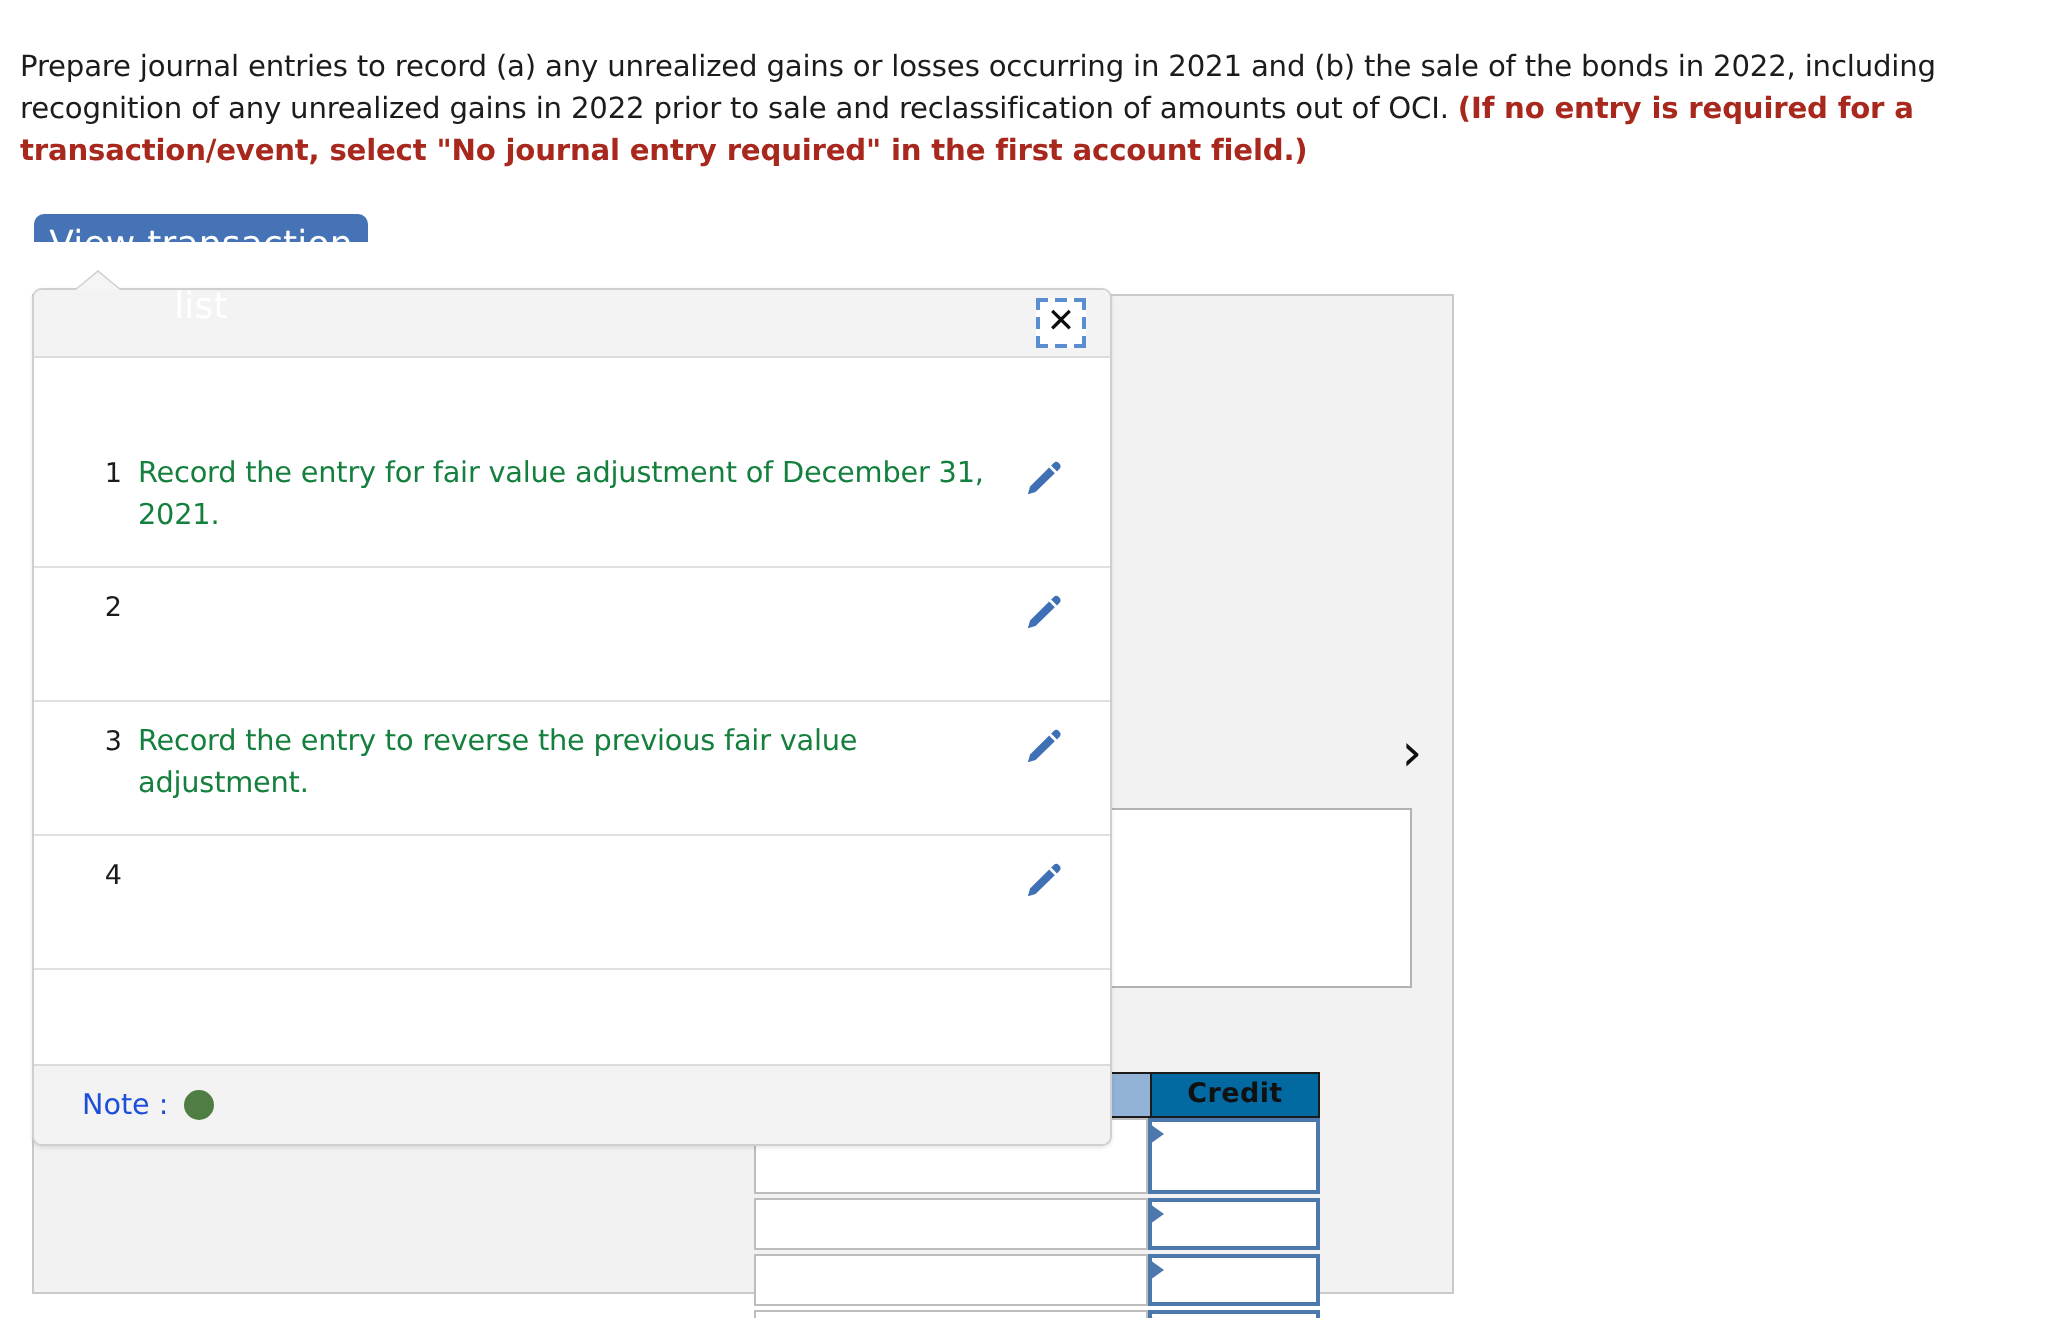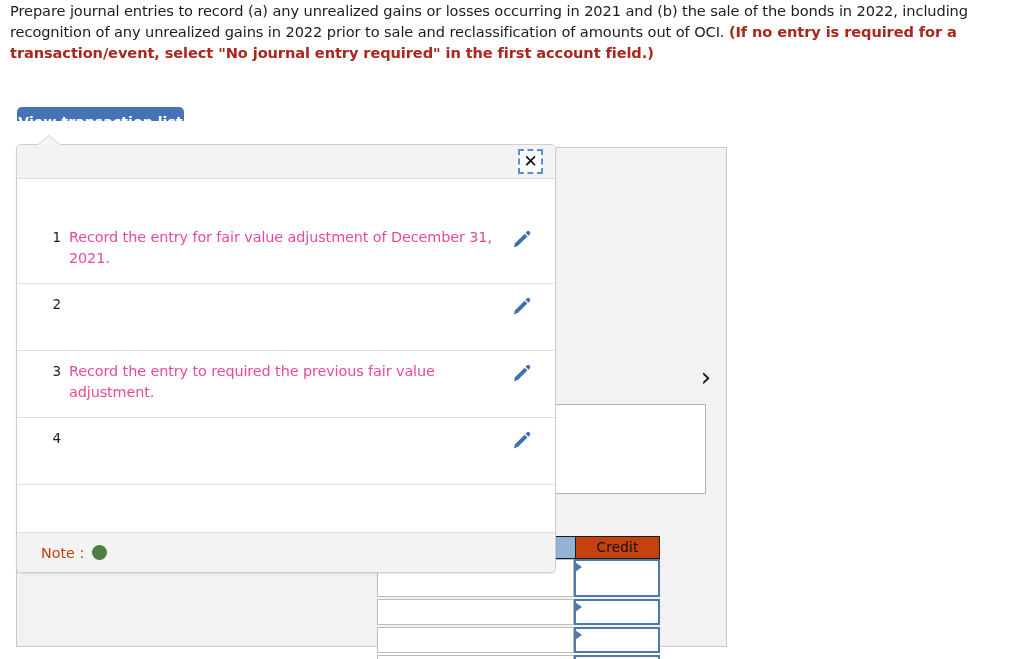--- a/index.html
+++ b/index.html
@@ -13,21 +13,21 @@
     position: relative;
     font-family: "DejaVu Sans", "Liberation Sans", sans-serif;
     color: #222222;
     overflow: hidden;
   }
 
   
   #prompt {
     position: absolute;
     left: 10px;
-    top: 0;
+    top: 23px;
     width: 1000px;
     font-size: 14.6px;
     line-height: 21px;
     color: #1c1c1c;
     letter-spacing: -0.1px;
   }
   #prompt .hint {
     color: #a8281e;
     font-weight: bold;
   }
@@ -90,25 +90,25 @@
     width: 198px;
     height: 23px;
     background: #92b2d8;
     border: 1px solid #1b1b1b;
     border-right: none;
     box-sizing: border-box;
   }
   .jt-h-credit {
     width: 85px;
     height: 23px;
-    background: #c2410c;
+    background: #0369a1;
     border: 1px solid #1b1b1b;
     box-sizing: border-box;
     font-size: 13.5px;
-    font-weight: normal;
+    font-weight: bold;
     color: #111111;
     text-align: center;
     line-height: 21px;
     letter-spacing: 0.2px;
   }
   .jt-row {
     position: absolute;
     left: 0;
     width: 283px;
     box-sizing: border-box;
@@ -144,22 +144,22 @@
 
   
   #tab-view-transaction-list {
     position: absolute;
     left: 17px;
     top: 107px;
     width: 167px;
     height: 14px;
     background: #4573b5;
     color: #ffffff;
-    font-size: 14px;
-    font-weight: bold;
+    font-size: 18px;
+    font-weight: normal;
     text-align: center;
     line-height: 31px;
     border-radius: 5px 5px 0 0;
     letter-spacing: 0.1px;
     cursor: pointer;
     z-index: 30;
   }
 
   
   #transaction-popup {
@@ -252,21 +252,21 @@
     padding-right: 8px;
     font-size: 13.5px;
     line-height: 21px;
     color: #1b1b1b;
     box-sizing: border-box;
   }
   .tx-desc {
     flex: 1;
     font-size: 14.4px;
     line-height: 21px;
-    color: #ec4899;
+    color: #15803d;
     padding-right: 60px;
     letter-spacing: -0.1px;
   }
   .pencil-icon {
     position: absolute;
     right: 22px;
     top: 11px;
     width: 22px;
     height: 22px;
     cursor: pointer;
@@ -283,21 +283,21 @@
     bottom: 0;
     width: 100%;
     height: 40px;
     background: #f3f3f3;
     border-top: 1px solid #dcdcdc;
     box-sizing: border-box;
     display: flex;
     align-items: center;
     padding-left: 24px;
     font-size: 14.3px;
-    color: #c2410c;
+    color: #1d4ed8;
   }
   #note-dot {
     width: 15px;
     height: 15px;
     border-radius: 50%;
     background: #4f7d43;
     display: inline-block;
     margin: 0 7px 0 8px;
   }
 </style>
@@ -375,21 +375,21 @@
       </div>
       <div class="tx-row">
         <div class="tx-num">2</div>
         <span class="pencil-icon"><svg viewBox="0 0 24 24" width="22" height="22">
             <path d="M20.2 3.9a2.1 2.1 0 0 0-3 0l-1.3 1.3 3.2 3.2 1.3-1.3a2.1 2.1 0 0 0-.2-3.2z" fill="#3f6fb5"></path>
             <path d="M14.8 6.3 4.4 16.7 3.2 20.9l4.2-1.2L17.9 9.4z" fill="#3f6fb5"></path>
           </svg></span>
       </div>
       <div class="tx-row">
         <div class="tx-num">3</div>
-        <div class="tx-desc">Record the entry to required the previous fair value adjustment.</div>
+        <div class="tx-desc">Record the entry to reverse the previous fair value adjustment.</div>
         <span class="pencil-icon"><svg viewBox="0 0 24 24" width="22" height="22">
             <path d="M20.2 3.9a2.1 2.1 0 0 0-3 0l-1.3 1.3 3.2 3.2 1.3-1.3a2.1 2.1 0 0 0-.2-3.2z" fill="#3f6fb5"></path>
             <path d="M14.8 6.3 4.4 16.7 3.2 20.9l4.2-1.2L17.9 9.4z" fill="#3f6fb5"></path>
           </svg></span>
       </div>
       <div class="tx-row">
         <div class="tx-num">4</div>
         <span class="pencil-icon"><svg viewBox="0 0 24 24" width="22" height="22">
             <path d="M20.2 3.9a2.1 2.1 0 0 0-3 0l-1.3 1.3 3.2 3.2 1.3-1.3a2.1 2.1 0 0 0-.2-3.2z" fill="#3f6fb5"></path>
             <path d="M14.8 6.3 4.4 16.7 3.2 20.9l4.2-1.2L17.9 9.4z" fill="#3f6fb5"></path>

